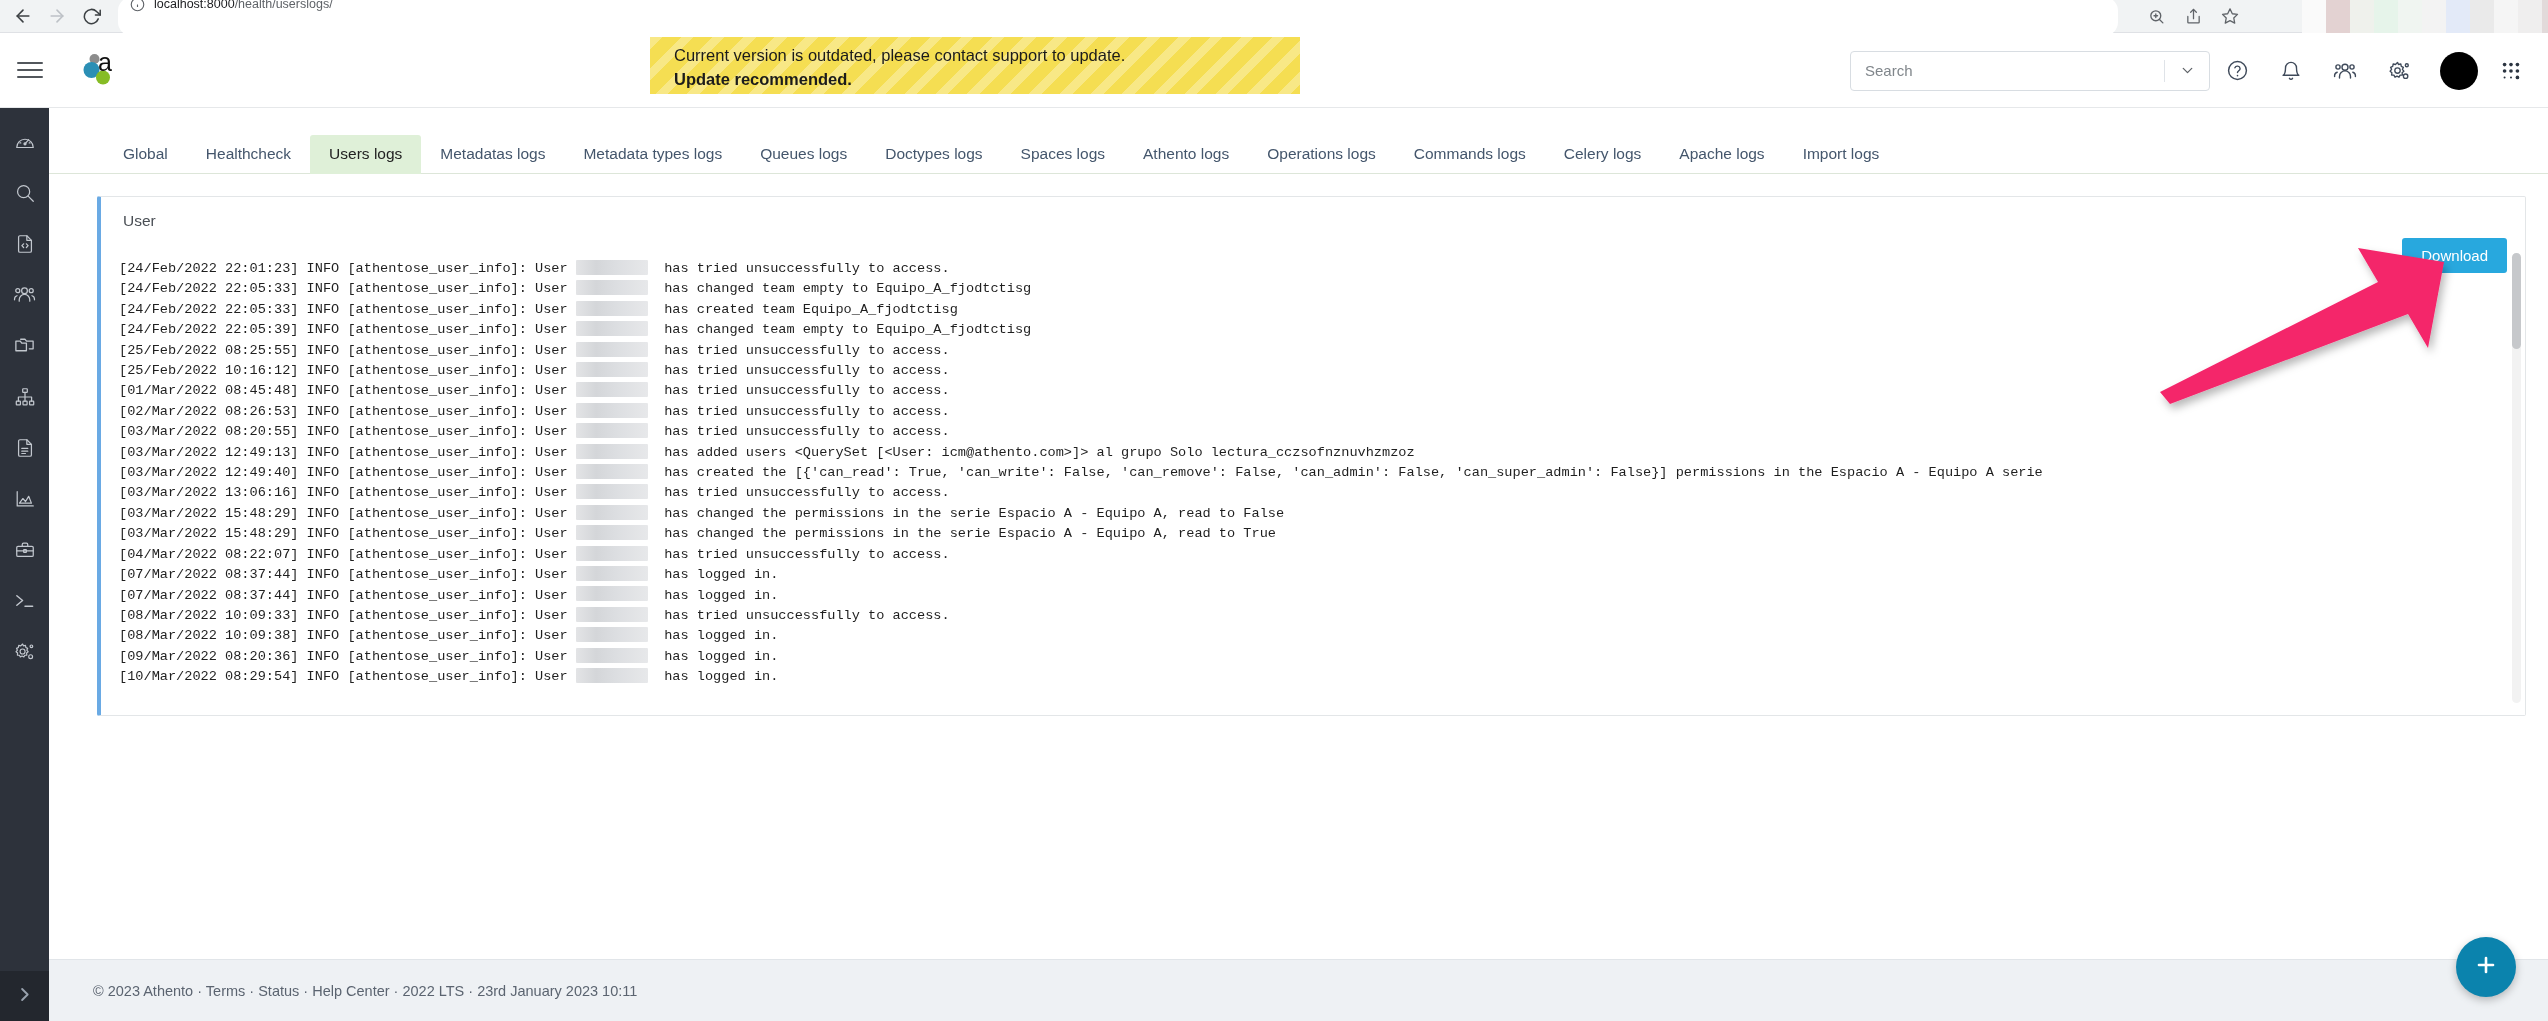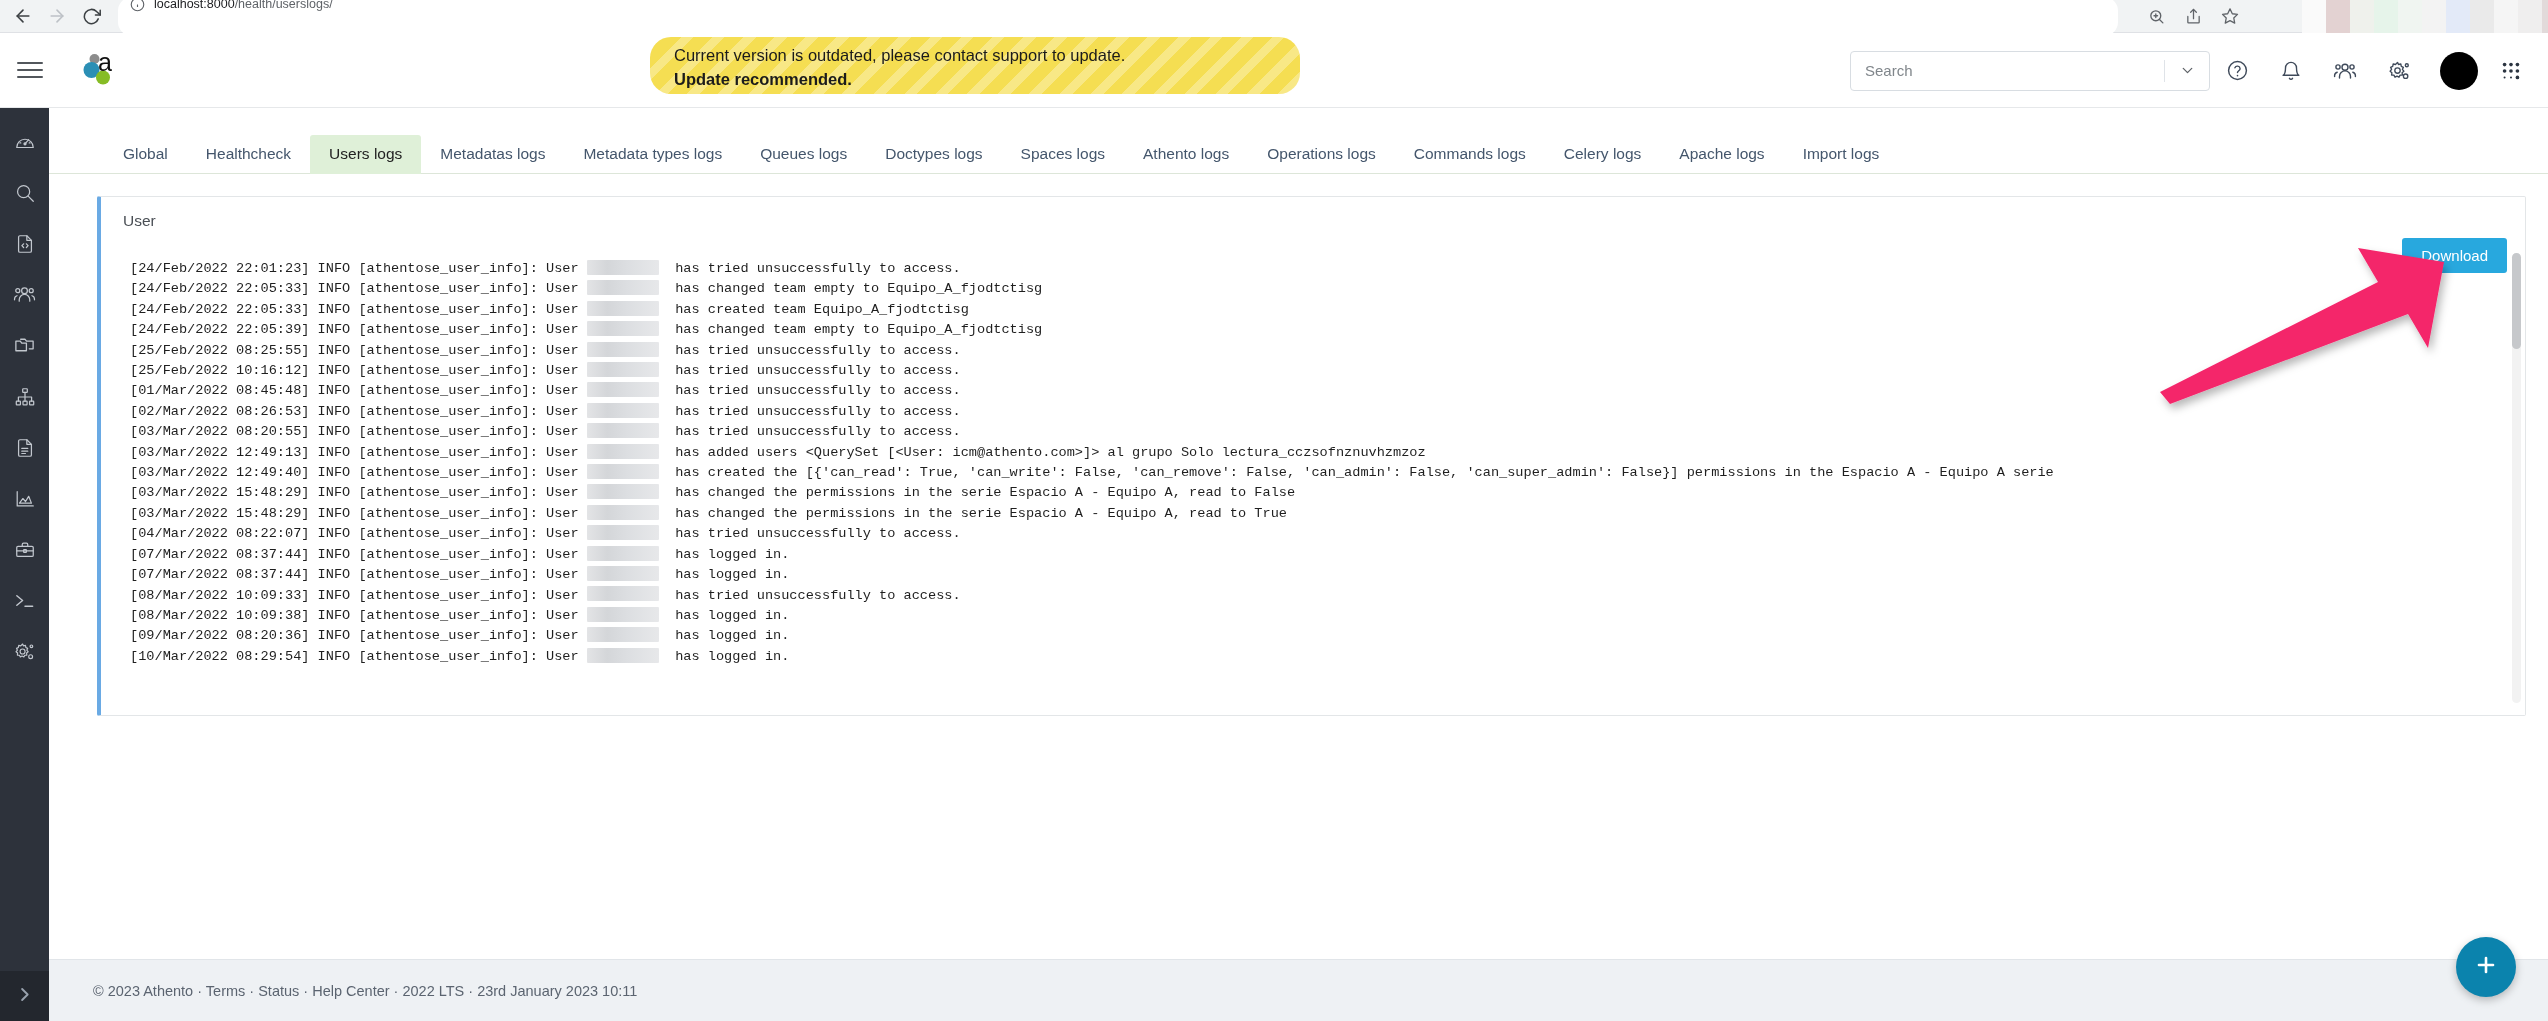--- a/index.html
+++ b/index.html
@@ -198,21 +198,20 @@
     cursor: pointer;
     font-family: "Liberation Sans", sans-serif;
     margin-top: 33px;
   }
 
   .log-wrap {
     position: absolute;
     left: 0; right: 0; top: 48px; bottom: 16px;
     overflow: hidden;
     padding: 14px 0 0 18px;
-    margin-left: 11px;
   }
   .log-line {
     font-family: "Liberation Mono", monospace;
     font-size: 13.6px;
     line-height: 20.4px;
     color: #1f1f1f;
     white-space: pre;
   }
   .redact {
     display: inline-block;
@@ -350,21 +349,21 @@
   <div class="logo-wrap">
     <svg width="42" height="42" viewBox="0 0 42 42">
       <circle cx="14.5" cy="10" r="5" fill="#8c8c8c"></circle>
       <circle cx="11.5" cy="21" r="8" fill="#2b8fb5"></circle>
       <circle cx="23" cy="28.5" r="7" fill="#86bc25"></circle>
       <text x="18" y="22" font-family="'Liberation Sans',sans-serif" font-size="25" fill="#111">a</text>
     </svg>
   </div>
 </div>
 
-<div class="banner" style="background-color: rgb(245, 222, 82); border-radius: 21px;">
+<div class="banner" style="background-color: rgb(245, 222, 82);">
   <div class="banner-line1">Current version is outdated, please contact support to update.</div>
   <div class="banner-line2">Update recommended.</div>
 </div>
 
 <div class="header-right">
   <div class="search-box">
     <input type="text" placeholder="Search" style="">
     <span class="search-divider"></span>
     <span class="search-chevron">
       <svg width="17" height="17" viewBox="0 0 24 24" fill="none" stroke="currentColor" stroke-width="1.8" stroke-linecap="round" stroke-linejoin="round">
@@ -570,20 +569,21 @@
         <div class="log-line"><span>[24/Feb/2022 22:05:33] INFO [athentose_user_info]: User </span><span class="redact" style="width: 72px;"></span><span>  has changed team empty to Equipo_A_fjodtctisg</span></div>
         <div class="log-line"><span>[24/Feb/2022 22:05:33] INFO [athentose_user_info]: User </span><span class="redact" style="width: 72px;"></span><span>  has created team Equipo_A_fjodtctisg</span></div>
         <div class="log-line"><span>[24/Feb/2022 22:05:39] INFO [athentose_user_info]: User </span><span class="redact" style="width: 72px;"></span><span>  has changed team empty to Equipo_A_fjodtctisg</span></div>
         <div class="log-line"><span>[25/Feb/2022 08:25:55] INFO [athentose_user_info]: User </span><span class="redact" style="width: 72px;"></span><span>  has tried unsuccessfully to access.</span></div>
         <div class="log-line"><span>[25/Feb/2022 10:16:12] INFO [athentose_user_info]: User </span><span class="redact" style="width: 72px;"></span><span>  has tried unsuccessfully to access.</span></div>
         <div class="log-line"><span>[01/Mar/2022 08:45:48] INFO [athentose_user_info]: User </span><span class="redact" style="width: 72px;"></span><span>  has tried unsuccessfully to access.</span></div>
         <div class="log-line"><span>[02/Mar/2022 08:26:53] INFO [athentose_user_info]: User </span><span class="redact" style="width: 72px;"></span><span>  has tried unsuccessfully to access.</span></div>
         <div class="log-line"><span>[03/Mar/2022 08:20:55] INFO [athentose_user_info]: User </span><span class="redact" style="width: 72px;"></span><span>  has tried unsuccessfully to access.</span></div>
         <div class="log-line"><span>[03/Mar/2022 12:49:13] INFO [athentose_user_info]: User </span><span class="redact" style="width: 72px;"></span><span>  has added users &lt;QuerySet [&lt;User: icm@athento.com&gt;]&gt; al grupo Solo lectura_cczsofnznuvhzmzoz</span></div>
         <div class="log-line"><span>[03/Mar/2022 12:49:40] INFO [athentose_user_info]: User </span><span class="redact" style="width: 72px;"></span><span>  has created the [{'can_read': True, 'can_write': False, 'can_remove': False, 'can_admin': False, 'can_super_admin': False}] permissions in the Espacio A - Equipo A serie</span></div>
+        <div class="log-line"><span>[03/Mar/2022 13:06:16] INFO [athentose_user_info]: User </span><span class="redact" style="width: 72px;"></span><span>  has tried unsuccessfully to access.</span></div>
         <div class="log-line"><span>[03/Mar/2022 15:48:29] INFO [athentose_user_info]: User </span><span class="redact" style="width: 72px;"></span><span>  has changed the permissions in the serie Espacio A - Equipo A, read to False</span></div>
         <div class="log-line"><span>[03/Mar/2022 15:48:29] INFO [athentose_user_info]: User </span><span class="redact" style="width: 72px;"></span><span>  has changed the permissions in the serie Espacio A - Equipo A, read to True</span></div>
         <div class="log-line"><span>[04/Mar/2022 08:22:07] INFO [athentose_user_info]: User </span><span class="redact" style="width: 72px;"></span><span>  has tried unsuccessfully to access.</span></div>
         <div class="log-line"><span>[07/Mar/2022 08:37:44] INFO [athentose_user_info]: User </span><span class="redact" style="width: 72px;"></span><span>  has logged in.</span></div>
         <div class="log-line"><span>[07/Mar/2022 08:37:44] INFO [athentose_user_info]: User </span><span class="redact" style="width: 72px;"></span><span>  has logged in.</span></div>
         <div class="log-line"><span>[08/Mar/2022 10:09:33] INFO [athentose_user_info]: User </span><span class="redact" style="width: 72px;"></span><span>  has tried unsuccessfully to access.</span></div>
         <div class="log-line"><span>[08/Mar/2022 10:09:38] INFO [athentose_user_info]: User </span><span class="redact" style="width: 72px;"></span><span>  has logged in.</span></div>
         <div class="log-line"><span>[09/Mar/2022 08:20:36] INFO [athentose_user_info]: User </span><span class="redact" style="width: 72px;"></span><span>  has logged in.</span></div>
         <div class="log-line"><span>[10/Mar/2022 08:29:54] INFO [athentose_user_info]: User </span><span class="redact" style="width: 72px;"></span><span>  has logged in.</span></div>
       </div>

